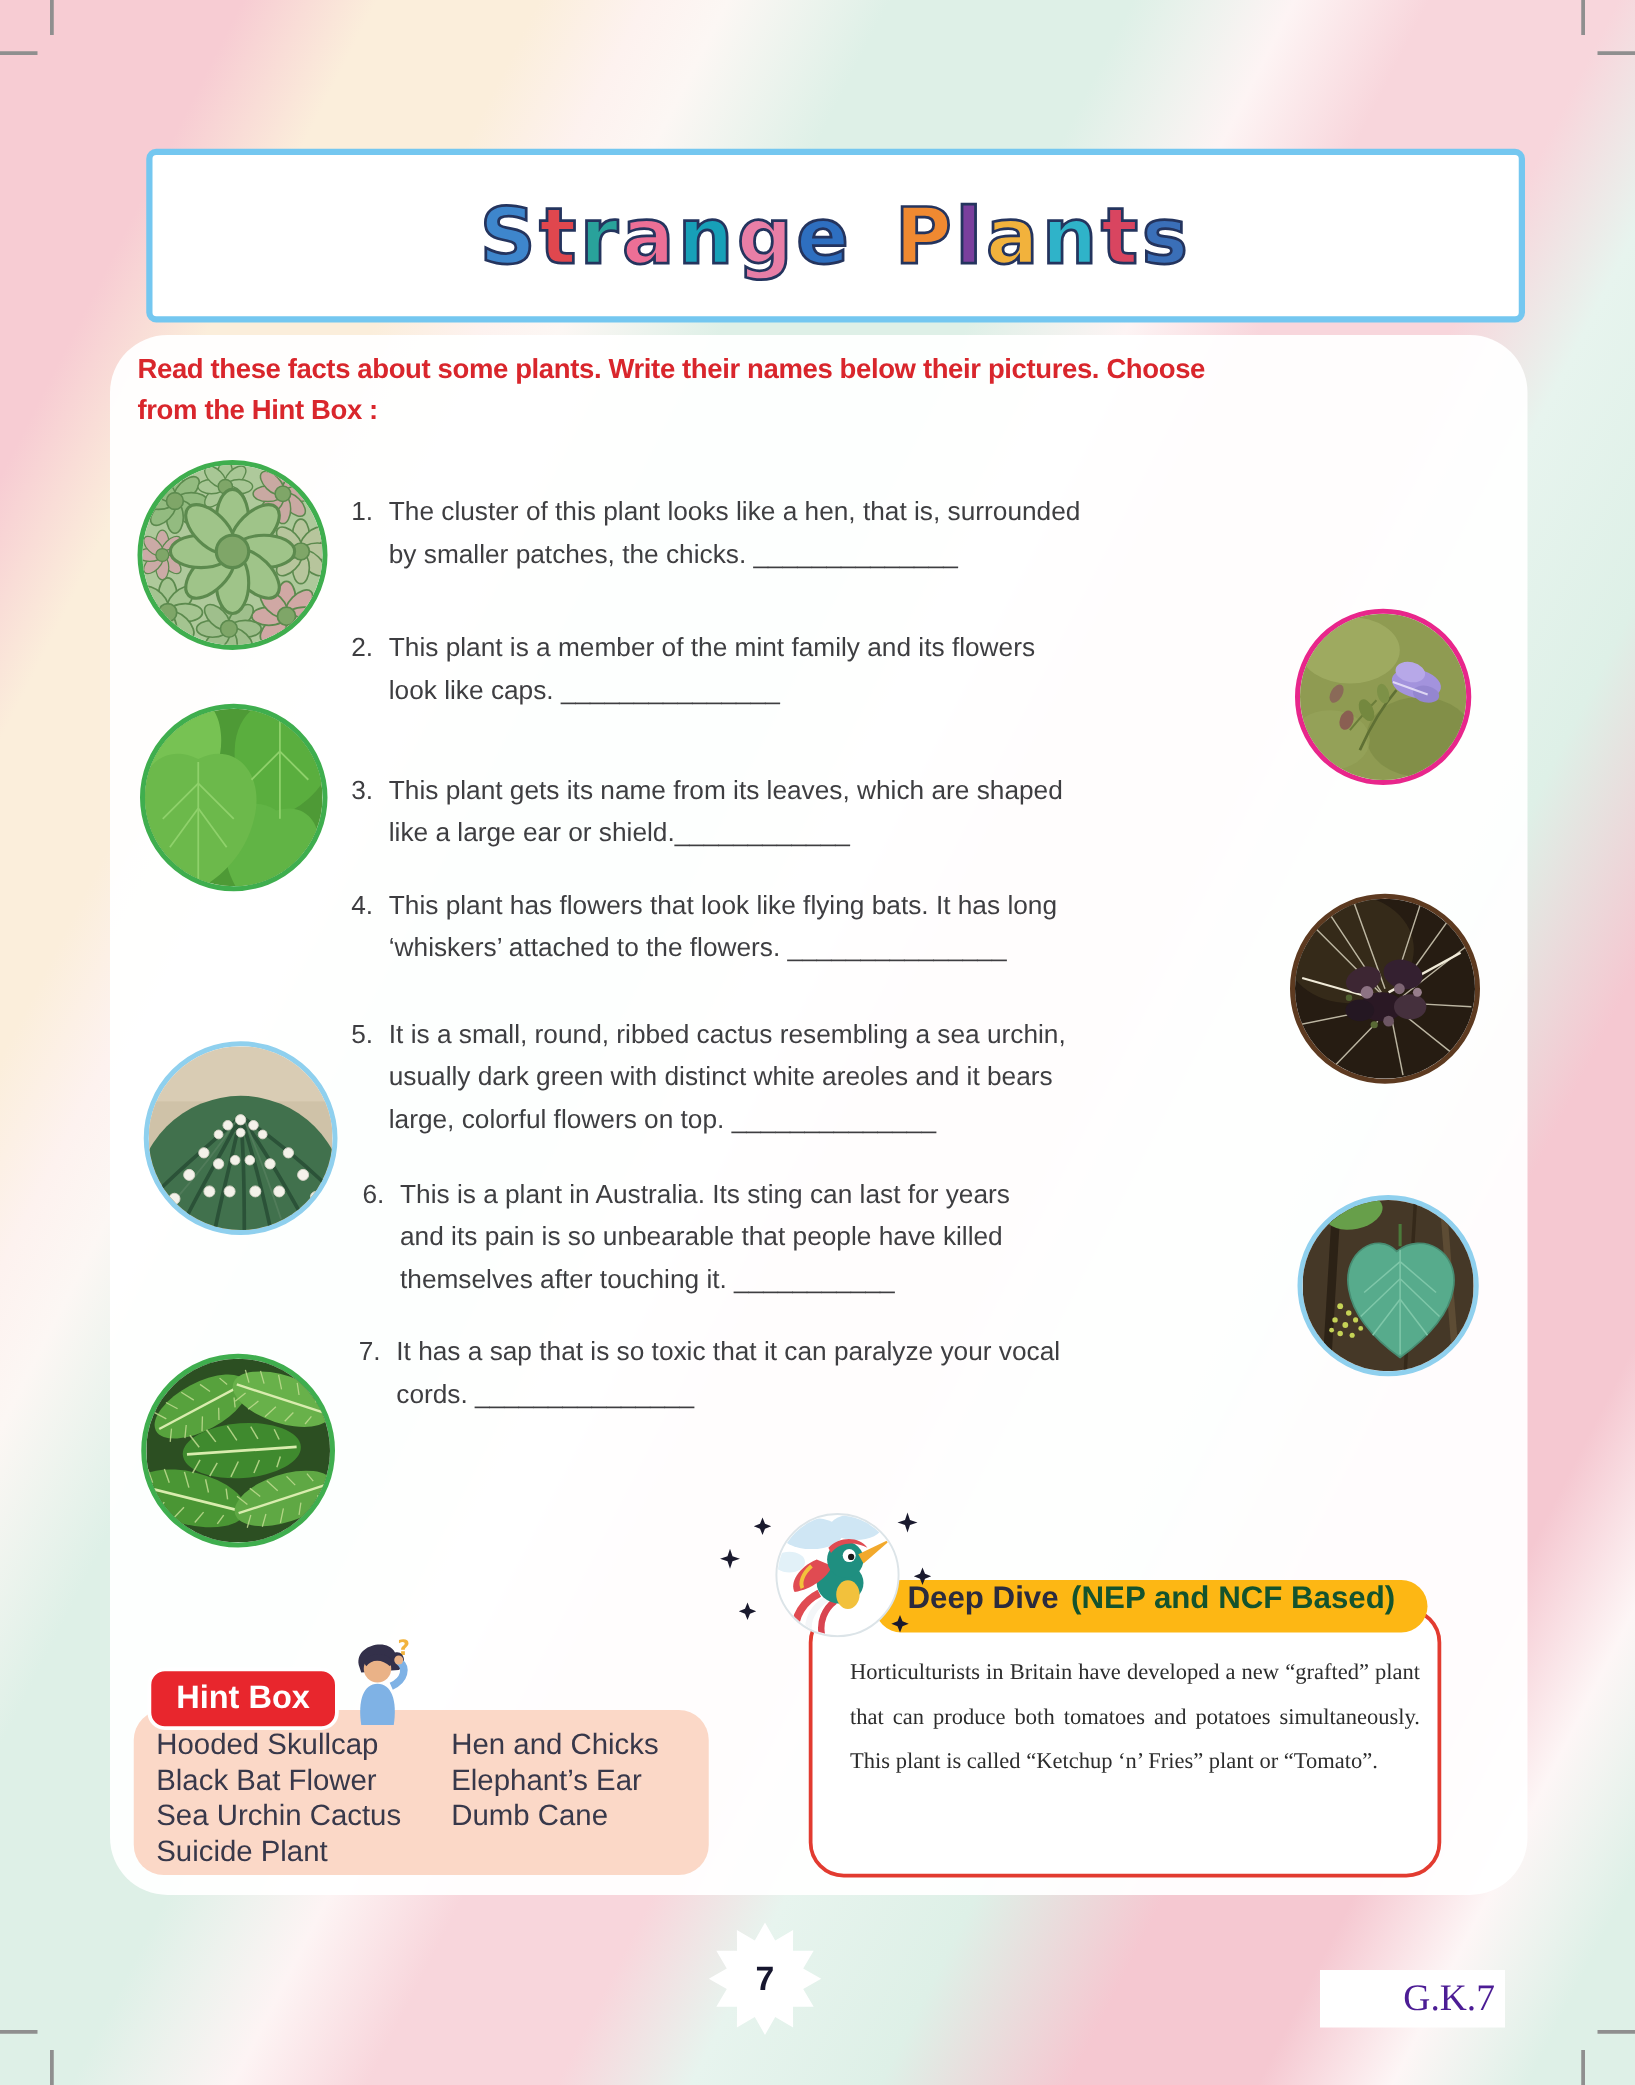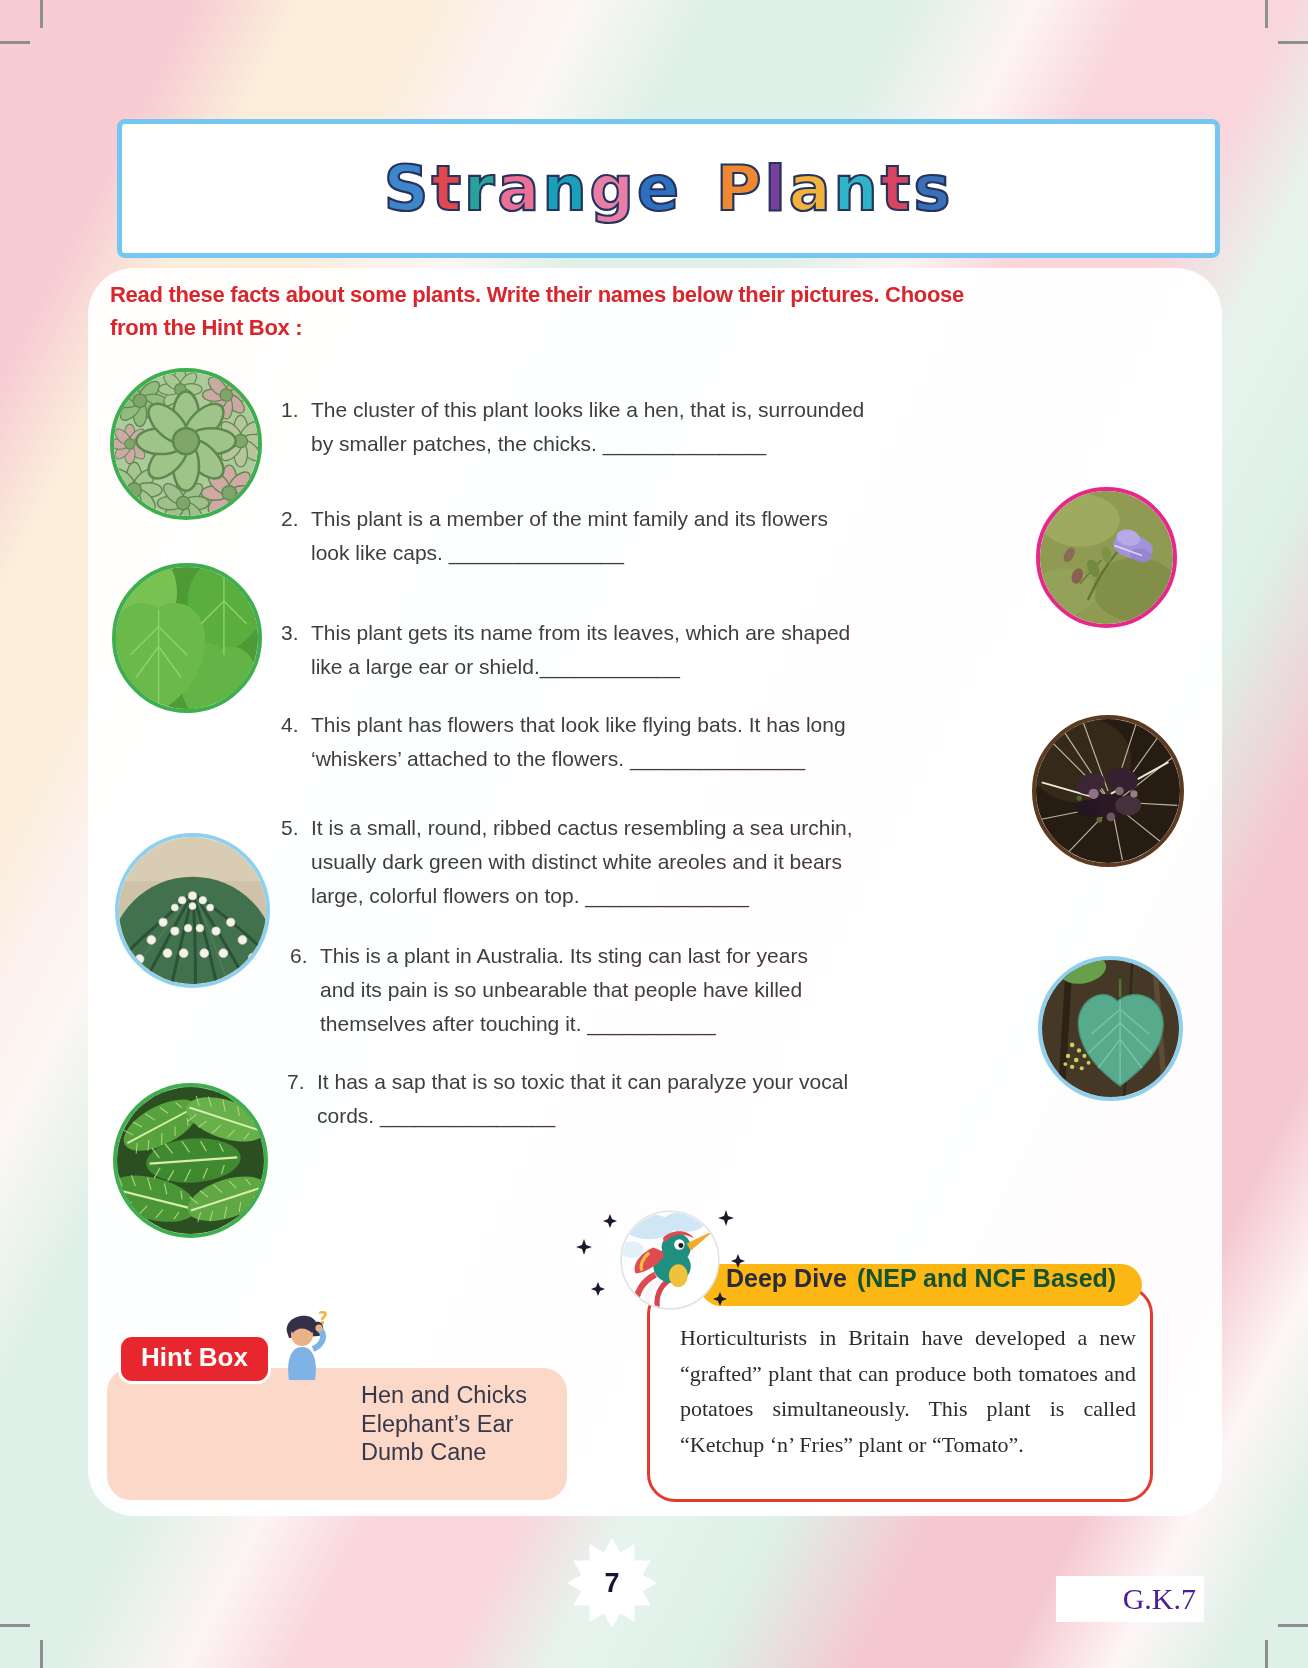--- a/index.html
+++ b/index.html
@@ -34,21 +34,21 @@
   .hint-col{position:absolute;top:13px;font-size:23.5px;line-height:28.5px;color:#38384a;}
   .hint-col span{display:block;}
   .boy{position:absolute;left:274px;top:1308px;width:62px;height:76px;z-index:5;}
   .deep-box{position:absolute;left:647px;top:1286px;width:506px;height:216px;border:3.5px solid #e23b30;
     border-radius:28px;background:#fff;box-sizing:border-box;z-index:2;}
   .deep-pill{position:absolute;left:700px;top:1264px;height:42px;background:#fdb714;border-radius:21px;
     display:flex;align-items:flex-start;padding:0 26px;font-weight:bold;font-size:25px;z-index:3;white-space:nowrap;}
   .deep-pill .dd{color:#2b2b3d;margin-right:10px;}
   .deep-pill .sub{color:#14532d;}
   .deep-body{position:absolute;left:680px;top:1320px;width:456px;font-family:"Liberation Serif",serif;
-    font-size:22px;line-height:35.5px;text-align:justify;color:#2c2c2c;z-index:3;}
+    font-size:18px;line-height:35.5px;text-align:justify;color:#2c2c2c;z-index:3;}
   .mascot{position:absolute;left:618px;top:1206px;width:104px;height:104px;z-index:6;}
   .sparkles{position:absolute;left:570px;top:1196px;width:180px;height:125px;z-index:6;}
   .starburst{position:absolute;left:566px;top:1537px;width:92px;height:92px;}
   .pagenum{position:absolute;left:566px;top:1537px;width:92px;height:92px;display:flex;align-items:center;
     justify-content:center;font-weight:bold;font-size:27px;color:#16162e;}
   .gk{position:absolute;left:1056px;top:1576px;width:148px;height:46px;background:#fff;display:flex;
     align-items:center;justify-content:flex-end;padding-right:8px;box-sizing:border-box;
     font-family:"Liberation Serif",serif;font-size:30px;color:#4c1d95;}
 </style>
 </head>
@@ -325,20 +325,26 @@
   <svg class="boy" viewBox="0 0 62 76" xmlns="http://www.w3.org/2000/svg">
     <text x="44" y="16" font-size="17" fill="#f2b33d" font-weight="bold" font-family="DejaVu Sans">?</text>
     <path d="M13 24 C10 8 36 2 42 14 C50 12 52 24 45 28 L15 30 Z" fill="#33304a"></path>
     <circle cx="28" cy="27" r="11" fill="#eab287"></circle>
     <path d="M17 22 C21 13 37 13 40 22 L38 25 C32 19 23 19 19 25 Z" fill="#33304a"></path>
     <path d="M15 72 C12 52 17 39 28 39 C39 39 44 52 41 72 Z" fill="#7fb2e5"></path>
     <path d="M39 41 C50 36 52 26 45 21" stroke="#7fb2e5" stroke-width="6" fill="none"></path>
     <circle cx="45" cy="20" r="3.6" fill="#eab287"></circle>
   </svg>
   <div class="hint-box">
+    <div class="hint-col" style="left:18px;">
+      <span>Hooded Skullcap</span>
+      <span>Black Bat Flower</span>
+      <span>Sea Urchin Cactus</span>
+      <span>Suicide Plant</span>
+    </div>
     <div class="hint-col" style="left:254px;">
       <span>Hen and Chicks</span>
       <span>Elephant’s Ear</span>
       <span>Dumb Cane</span>
     </div>
   </div>
 
   <div class="deep-box"></div>
   <div class="deep-pill">
     <span class="dd">Deep Dive</span>

